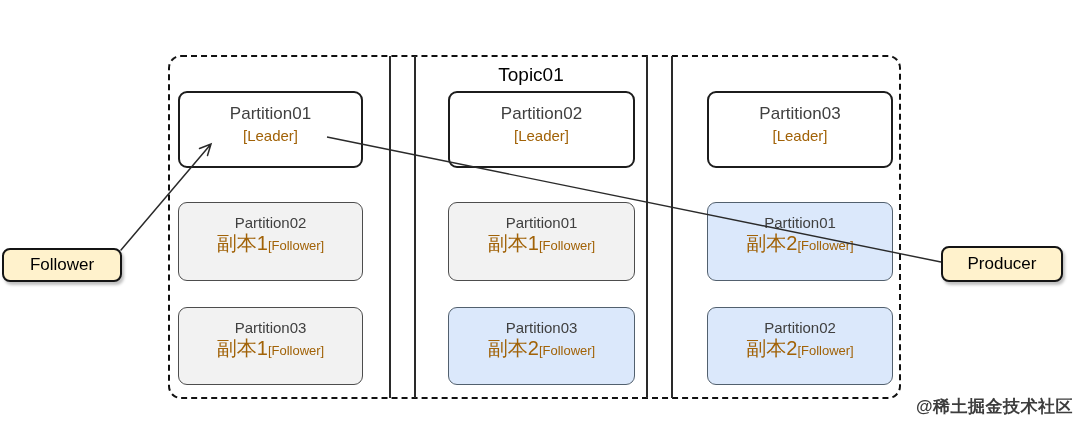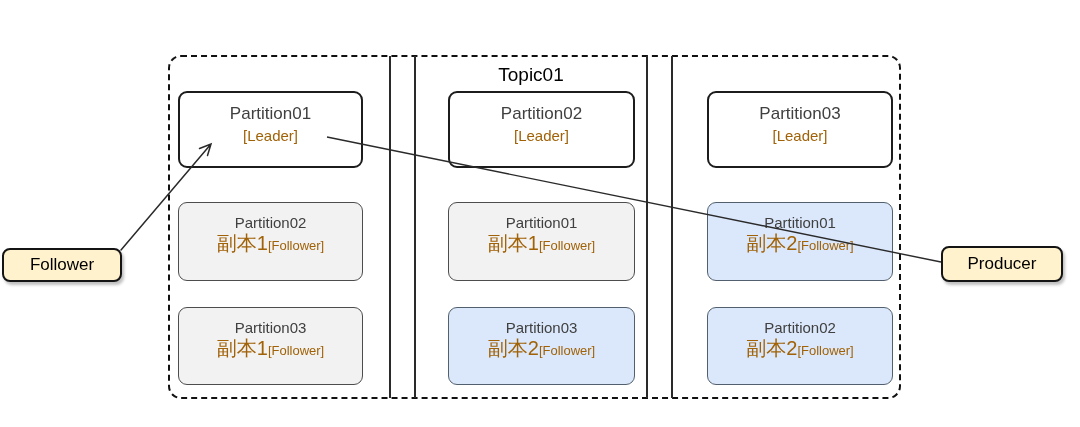--- a/index.html
+++ b/index.html
@@ -106,13 +106,14 @@
   </div>
 
   <div class="endpoint producer">Follower</div>
   <div class="endpoint consumer">Producer</div>
 
   <svg class="overlay" viewBox="0 0 1080 427" xmlns="http://www.w3.org/2000/svg">
     <path d="M121,250 L211,144 M199.5,148.5 L211,144 L207.5,155.5" stroke="#2a2a2a" stroke-width="1.5" fill="none" stroke-linecap="round"></path>
     <path d="M327,137 L941,262" stroke="#2a2a2a" stroke-width="1.4" fill="none"></path>
   </svg>
 
+  <div class="watermark">@稀土掘金技术社区</div>
 </div>
 
 </body></html>

